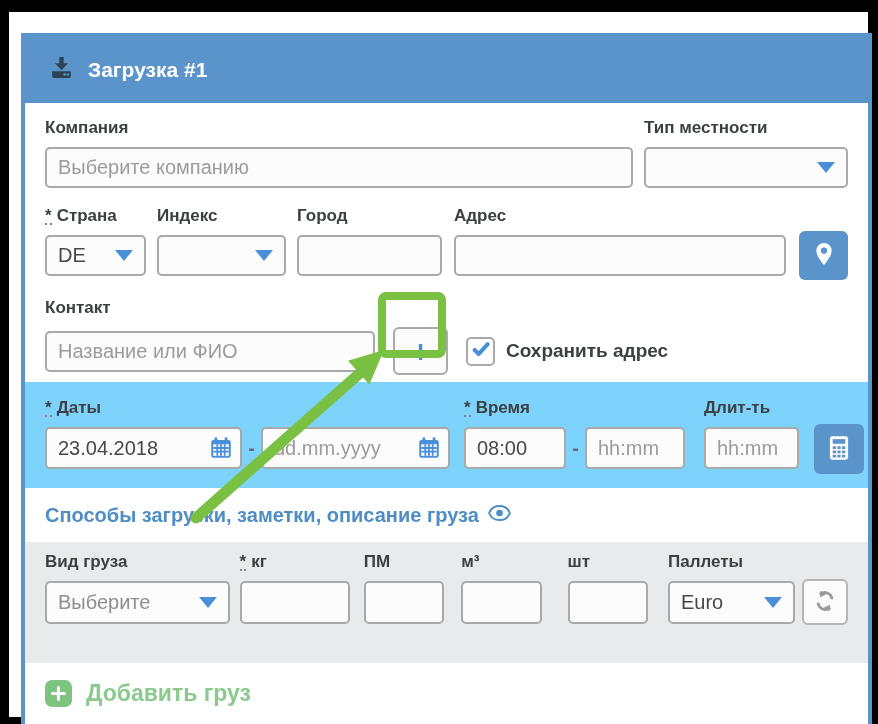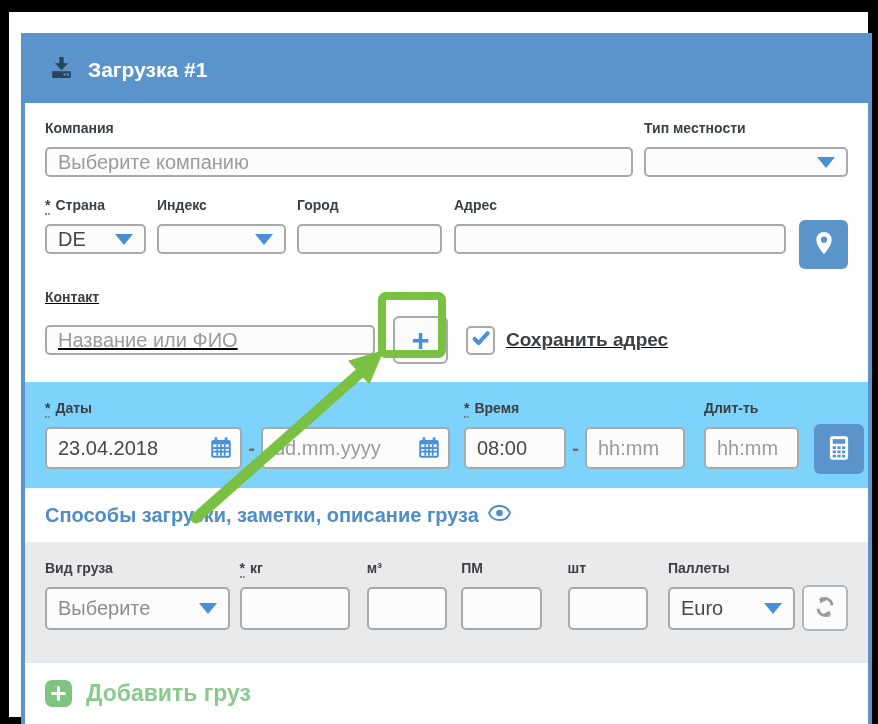--- a/index.html
+++ b/index.html
@@ -11,32 +11,32 @@
 
   
   .hdr { height: 66px; background: #5b94cb; display: flex; align-items: center; padding: 0 22px; flex: none; }
   .hdr-title { color: #fff; font-size: 21px; font-weight: 700; margin-left: 12px; }
 
   
   .sec { padding: 0 20px; flex: none; }
   .sec-top   { height: 279px; padding-top: 13px; }
   .sec-dates { height: 106px; padding-top: 14px; background: #7dd3fc; }
   .sec-link  { height: 54px;  display: flex; align-items: center; }
-  .sec-cargo { height: 121px; padding-top: 14px; background: #e9eaec; }
+  .sec-cargo { height: 121px; padding-top: 8px; background: #e9eaec; }
   .sec-add   { flex: 1; display: flex; align-items: center; }
 
   .row { display: flex; align-items: flex-start; }
   .r2 { margin-top: 16px; }
-  .r3 { margin-top: 16px; text-decoration: underline; }
-
-  .lbl { font-size: 14px; font-weight: 700; color: #3c4043; height: 24px; line-height: 24px;
+  .r3 { margin-top: 16px; }
+
+  .lbl { font-size: 17px; font-weight: 700; color: #3c4043; height: 24px; line-height: 24px;
          margin-bottom: 7px; white-space: nowrap; }
   .req { display: inline-block; border-bottom: 2px dotted #848484; line-height: 15px; margin-right: 5px; }
 
-  .inp, .selbox { height: 30px; border: 2px solid #a9a9a9; border-radius: 5px; background: #fcfcfc;
+  .inp, .selbox { height: 41px; border: 2px solid #a9a9a9; border-radius: 5px; background: #fcfcfc;
          font-size: 20px; color: #474747; padding: 0 11px; width: 100%;
          font-family: "Liberation Sans", sans-serif; outline: none; }
   .inp::placeholder { color: #9b9b9b; opacity: 1; }
   .selbox { display: flex; align-items: center; justify-content: space-between; }
   .selbox .val { color: #474747; }
   .selbox .val.ph { color: #8e8e8e; }
   .caret { width: 0; height: 0; border-left: 9px solid transparent; border-right: 9px solid transparent;
            border-top: 11px solid #4a90d9; flex: none; margin-left: 6px; }
 
   .grow { flex: 1; }
@@ -261,26 +261,26 @@
           <div class="lbl">Вид груза</div>
           <div class="selbox c-inp">
             <span class="val ph">Выберите</span>
             <span class="caret"></span>
           </div>
         </div>
         <div class="w-kg gap10">
           <div class="lbl"><span class="req">*</span><span>кг</span></div>
           <input class="inp c-inp" type="text" style="">
         </div>
+        <div class="w-sm gap14">
+          <div class="lbl">ПМ</div>
+          <input class="inp c-inp" type="text" style="">
+        </div>
         <div class="w-sm gap17">
           <div class="lbl">м³</div>
-          <input class="inp c-inp" type="text" style="">
-        </div>
-        <div class="w-sm gap14">
-          <div class="lbl">ПМ</div>
           <input class="inp c-inp" type="text" style="">
         </div>
         <div class="w-sm gap15">
           <div class="lbl">шт</div>
           <input class="inp c-inp" type="text" style="">
         </div>
         <div class="w-pal gap20">
           <div class="lbl">Паллеты</div>
           <div class="selbox c-inp">
             <span class="val">Euro</span>

